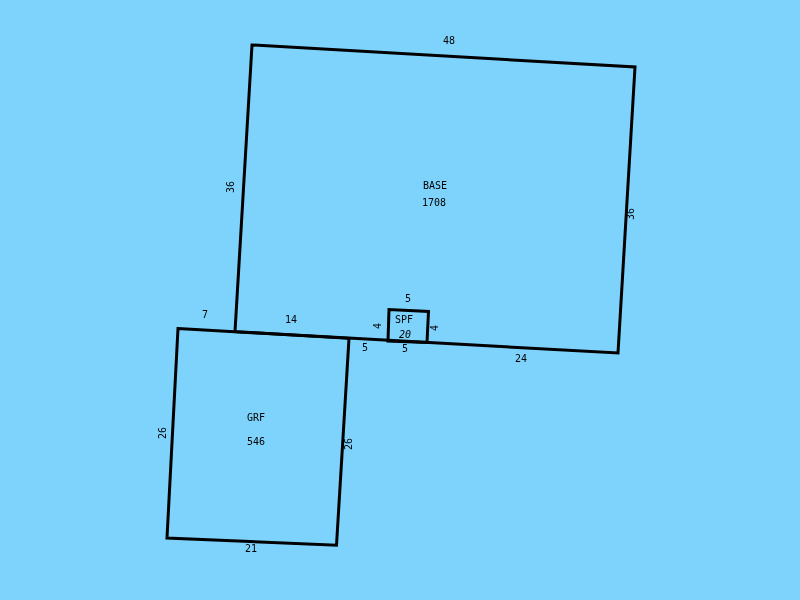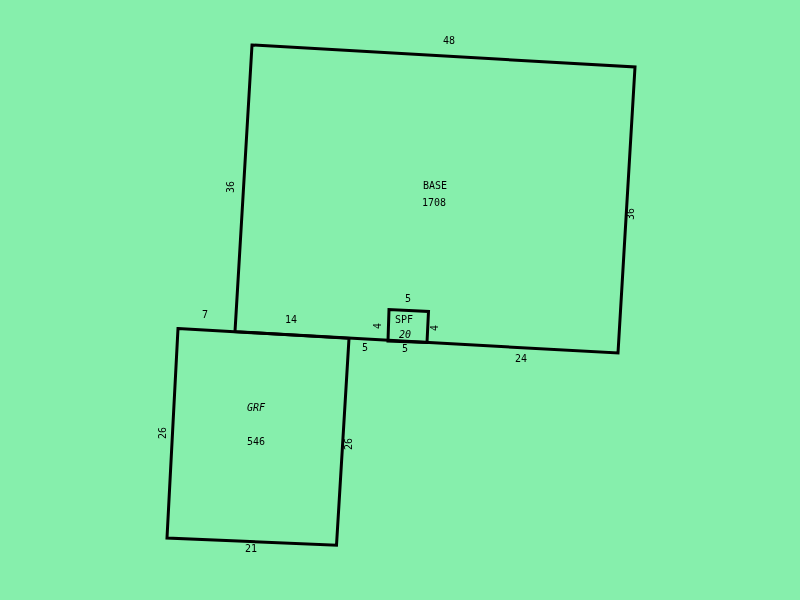--- a/index.html
+++ b/index.html
@@ -4,21 +4,21 @@
 <style>
   html, body {
     margin: 0;
     padding: 0;
     background: #ffffff;
   }
   .sketch {
     position: relative;
     width: 800px;
     height: 600px;
-    background: #86efac;
+    background: #7dd3fc;
     overflow: hidden;
     font-family: "DejaVu Sans Mono", monospace;
   }
   .sketch svg {
     position: absolute;
     left: 0;
     top: 0;
   }
   .lbl {
     position: absolute;
@@ -57,17 +57,17 @@
   <div class="lbl" style="left:408px; top:299px;">5</div>
   <div class="lbl rot" style="left:378px; top:326px;">4</div>
   <div class="lbl rot" style="left:435px; top:328px;">4</div>
   <div class="lbl" style="left:404px; top:320px;">SPF</div>
   <div class="lbl" style="left:405px; top:335px;font-style:italic;">20</div>
   <div class="lbl" style="left:405px; top:349px;">5</div>
 
   <div class="lbl" style="left:205px; top:315px;">7</div>
   <div class="lbl rot" style="left:163px; top:433px;">26</div>
   <div class="lbl rot" style="left:349px; top:444px;">26</div>
-  <div class="lbl" style="left:256px; top:408px;font-style:italic;">GRF</div>
+  <div class="lbl" style="left:256px; top:418px;">GRF</div>
   <div class="lbl" style="left:256px; top:442px;">546</div>
   <div class="lbl" style="left:251px; top:549px;">21</div>
 
 </div>
 
 </body></html>

